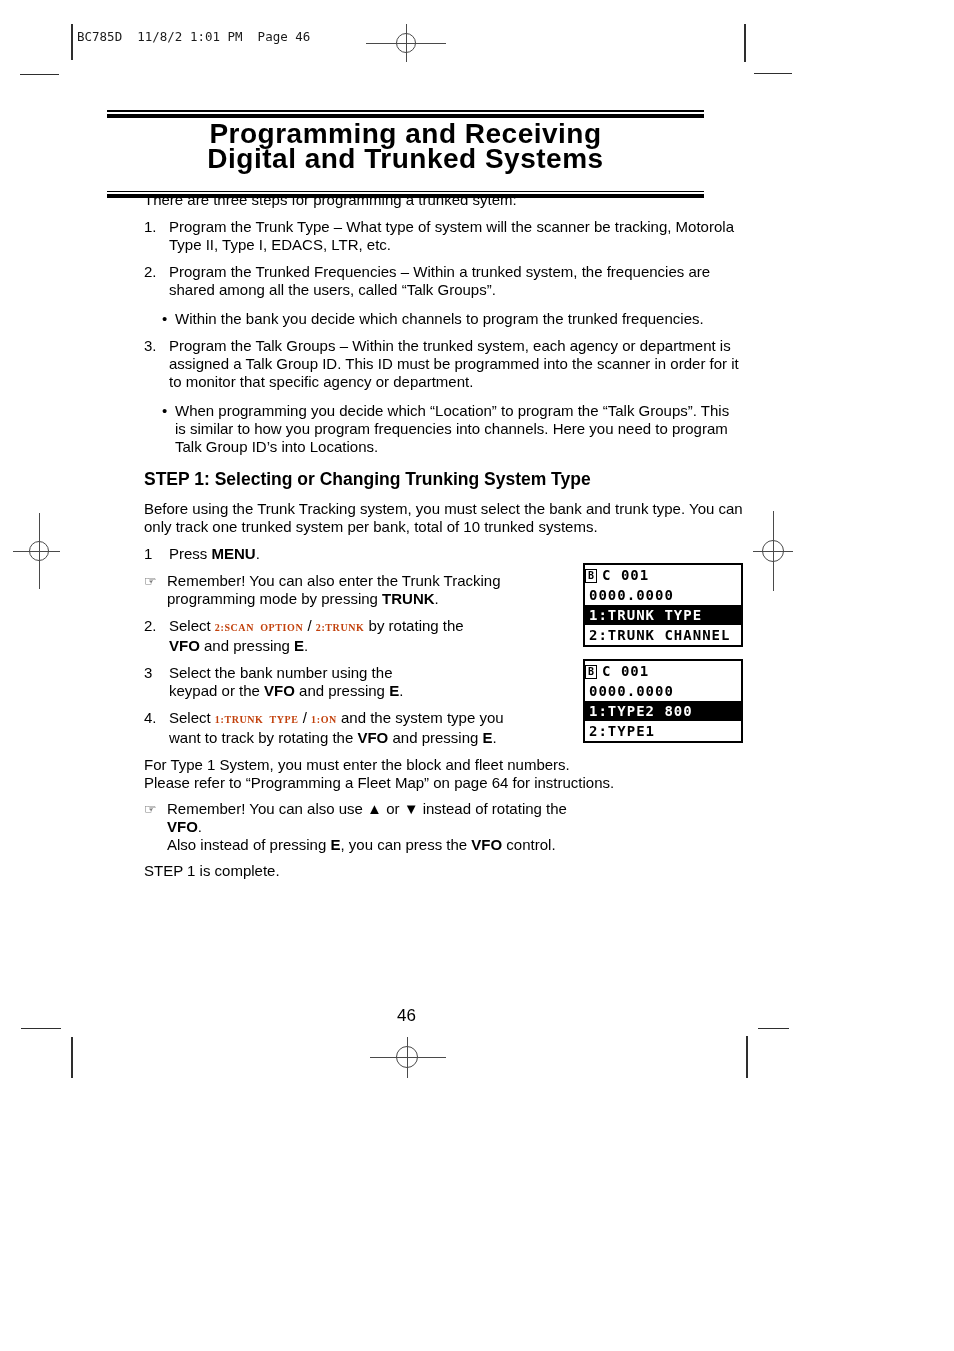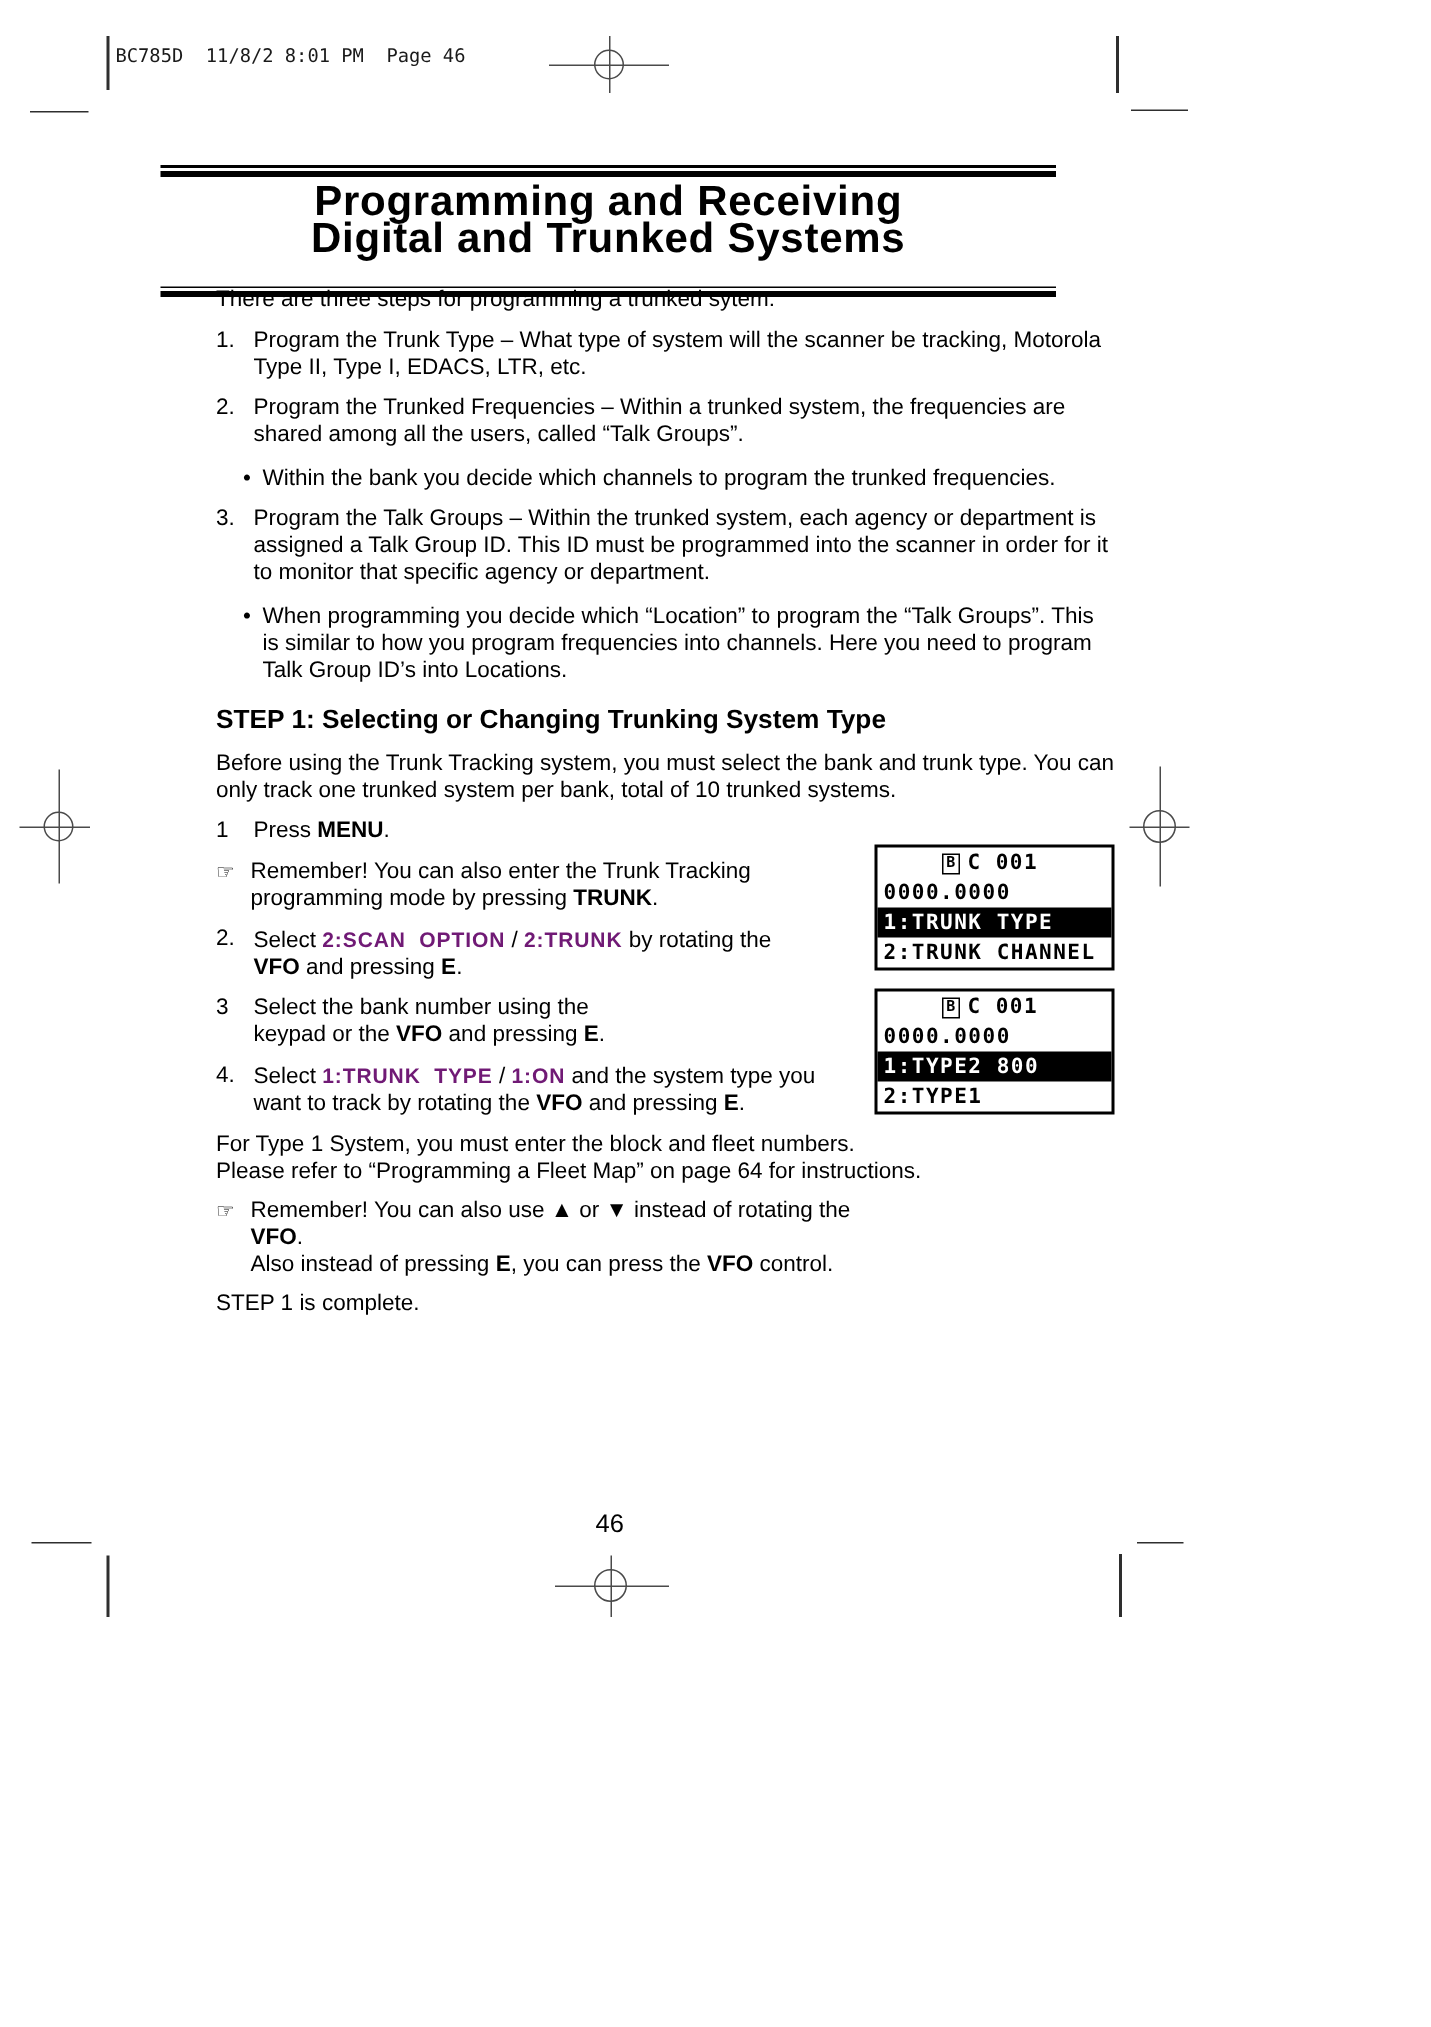--- a/index.html
+++ b/index.html
@@ -19,22 +19,22 @@
   .rule-thick{height:4px;background:#000;}
   .tb-top .rule-thin{margin-bottom:2px;}
   .tb-bot .rule-thin{margin-bottom:1.5px;}
   .title-text{text-align:center;font-weight:bold;font-size:28px;line-height:25px;
               letter-spacing:.5px;padding:3px 0 20px;}
 
   
   #main{position:absolute;left:108px;top:191px;width:600px;font-size:15px;line-height:18px;margin-left:36px;}
   #main p{margin:0;}
   .b{font-weight:bold;}
-  .lcdtxt{font-family:Liberation Sans, sans-serif;font-weight:bold;color:#701a75;
-          font-size:14px;letter-spacing:.6px;white-space:pre;}
+  .lcdtxt{font-family:Liberation Serif, serif;font-weight:bold;color:#c2410c;
+          font-size:10px;letter-spacing:.6px;white-space:pre;}
   .step{display:flex;margin-top:9px;}
   .num{width:25px;flex:none;}
   .stext{flex:1;}
   .bullet-item{display:flex;margin-top:11px;margin-left:18px;}
   .bullet{width:13px;flex:none;}
   h2{font-size:17.5px;line-height:21px;margin:13px 0 0;font-weight:bold;}
   .lead{margin-top:10px !important;}
   .proc{position:relative;width:600px;}
   .proc-item{display:flex;margin-top:9px;width:450px;}
   .note{display:flex;margin-top:9px;width:460px;}
@@ -42,34 +42,34 @@
   .fleet{margin-top:9px !important;}
   .note2{margin-top:8px;}
   .complete{margin-top:8px !important;}
 
   
   .lcd{position:absolute;left:439px;width:156px;border:2px solid #000;background:#fff;
        font-family:"DejaVu Sans Mono",monospace;font-weight:bold;font-size:14px;
        letter-spacing:1px;}
   .lcd1{top:372px;} .lcd2{top:468px;}
   .lcd-row{height:20px;line-height:20px;padding-left:4px;white-space:nowrap;overflow:hidden;}
-  .lcd-head{text-align:center;padding-right:6px;padding-left:0;}
+  .lcd-head{text-align:left;padding-right:6px;padding-left:0;}
   .lcd-ind{display:inline-block;border:1px solid #000;font-size:10px;line-height:12px;
            padding:0 2px;margin-right:5px;vertical-align:1px;letter-spacing:0;}
   .lcd-sel{background:#000;color:#fff;}
 
   
   .footer{position:absolute;left:108px;top:1006px;width:597px;text-align:center;font-size:17px;}
 </style>
 </head>
 <body>
 
 <div id="page">
 
-  <div class="slug">BC785D  11/8/2 8:01 PM  Page 46</div>
+  <div class="slug">BC785D  11/8/2 1:01 PM  Page 46</div>
   <div class="crop" style="left:71px;top:24px;width:2px;height:36px;"></div>
   <div class="crop" style="left:20px;top:74px;width:39px;height:1px;"></div>
   <div class="crop" style="left:744px;top:24px;width:2px;height:38px;"></div>
   <div class="crop" style="left:754px;top:73px;width:38px;height:1px;"></div>
   <div class="crop" style="left:21px;top:1028px;width:40px;height:1px;"></div>
   <div class="crop" style="left:71px;top:1037px;width:2px;height:41px;"></div>
   <div class="crop" style="left:758px;top:1028px;width:31px;height:1px;"></div>
   <div class="crop" style="left:746px;top:1036px;width:2px;height:42px;"></div>
 
   <div>

